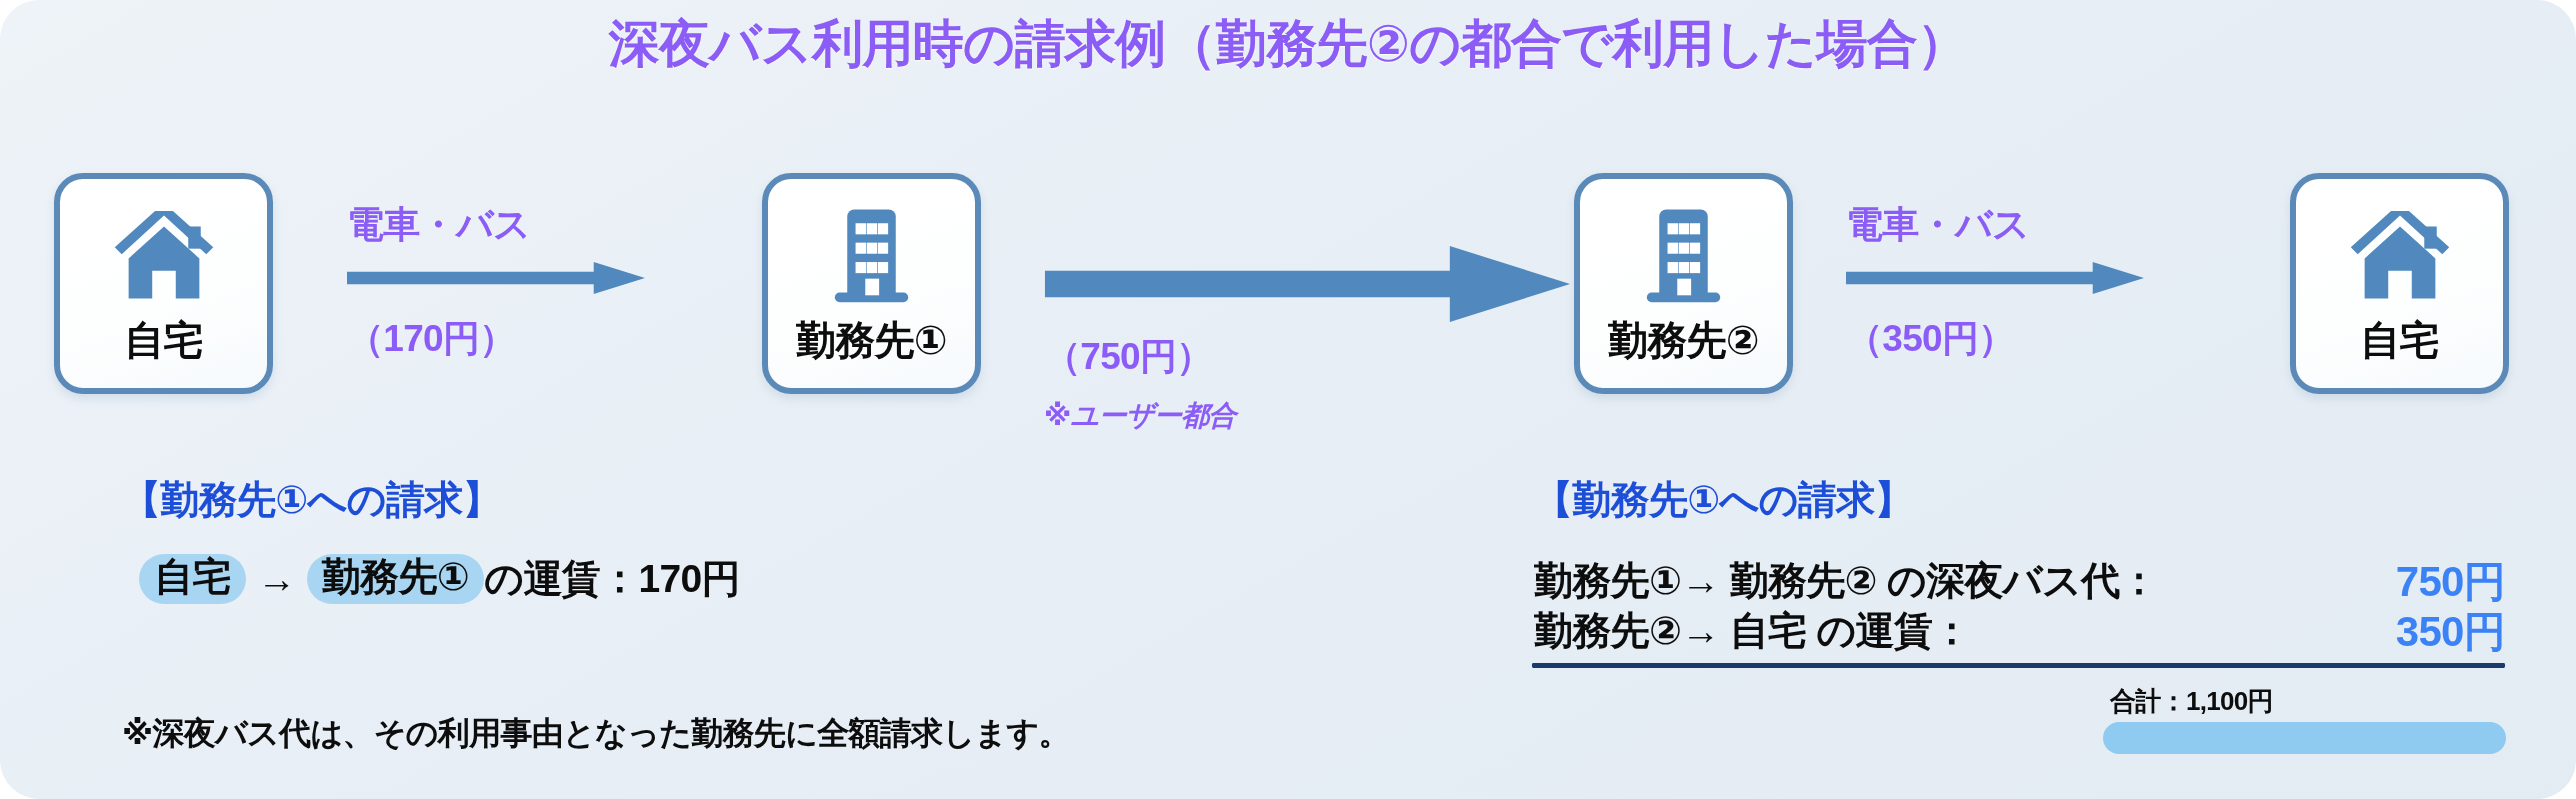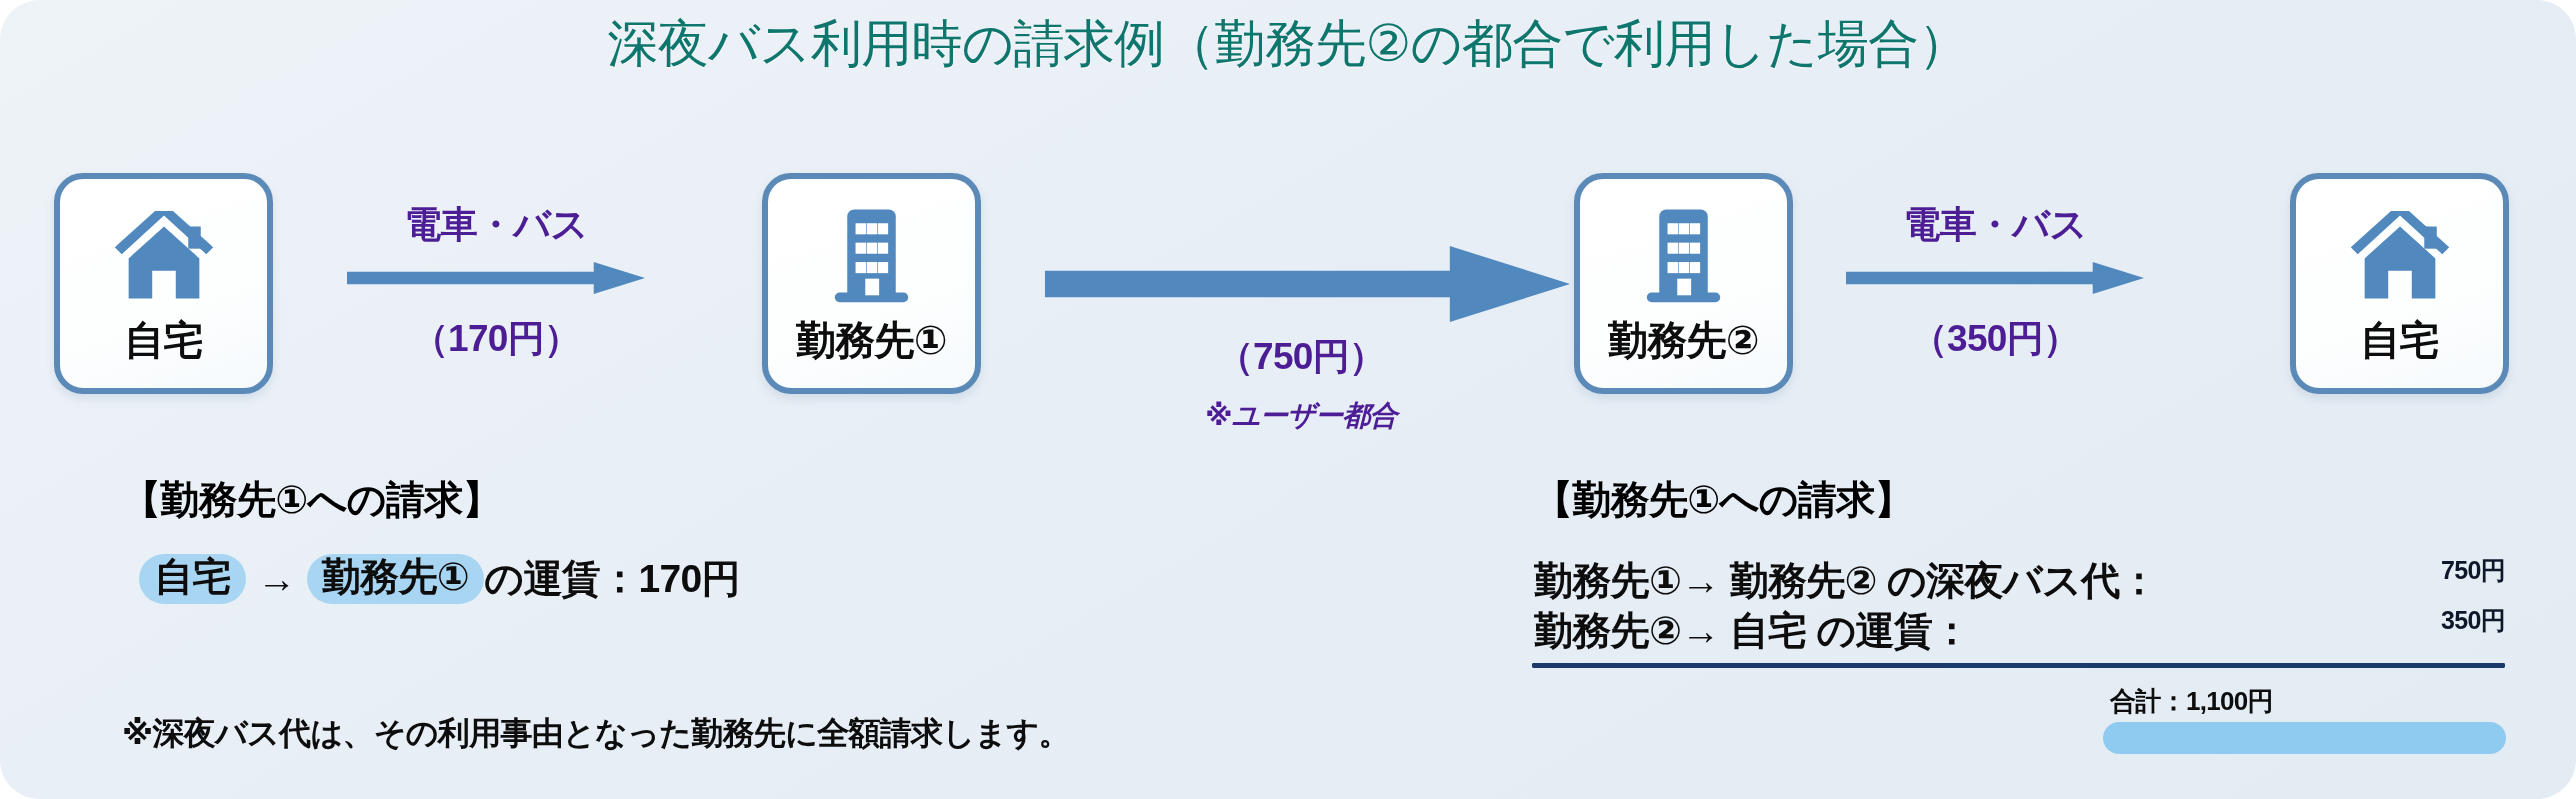--- a/index.html
+++ b/index.html
@@ -23,23 +23,23 @@
   }
 
   
   .title {
     position: absolute;
     top: 9.7px;
     left: 0;
     width: 2576px;
     text-align: center;
     font-size: 51px;
-    font-weight: 400;
-    letter-spacing: -0.7px;
-    color: #0f766e;
+    font-weight: 700;
+    letter-spacing: -0.7px;
+    color: #8b5cf6;
     white-space: nowrap;
     text-shadow: 0 1.4px 1.4px rgba(255,255,255,0.85);
   }
 
   
   .node {
     position: absolute;
     width: 219px;
     height: 221px;
     border: 6.2px solid #5b8ab8;
@@ -67,36 +67,35 @@
     white-space: nowrap;
     letter-spacing: -0.7px;
   }
 
   
   .arrow {
     position: absolute;
   }
   .arrow-label-top, .arrow-label-bot, .arrow-label-note {
     position: absolute;
-    text-align: center;
-    white-space: nowrap;
-    color: #4c1d95;
+    white-space: nowrap;
+    color: #8b5cf6;
     font-weight: 700;
     letter-spacing: -0.7px;
   }
   .arrow-label-top { font-size: 37px; }
   .arrow-label-bot { font-size: 37px; }
   .arrow-label-note { font-size: 28px; font-style: italic; }
 
   
   .bill-head {
     position: absolute;
     font-size: 39px;
     font-weight: 700;
-    color: #000000;
+    color: #1d4ed8;
     white-space: nowrap;
     letter-spacing: -0.7px;
   }
   .bill-line {
     position: absolute;
     font-size: 39px;
     font-weight: 700;
     color: #0d0d0d;
     white-space: nowrap;
     letter-spacing: -0.7px;
@@ -127,23 +126,23 @@
     white-space: nowrap;
     letter-spacing: -0.7px;
   }
   .total-hl {
     position: absolute;
     background: #8fcaf0;
     border-radius: 693px;
   }
   .amount-col {
     position: absolute;
-    font-size: 25px;
-    font-weight: 700;
-    color: #0f172a;
+    font-size: 42px;
+    font-weight: 700;
+    color: #3b82f6;
     white-space: nowrap;
     letter-spacing: -0.7px;
     text-align: right;
   }
   .footnote {
     position: absolute;
     font-size: 32px;
     font-weight: 700;
     color: #0d0d0d;
     white-space: nowrap;

